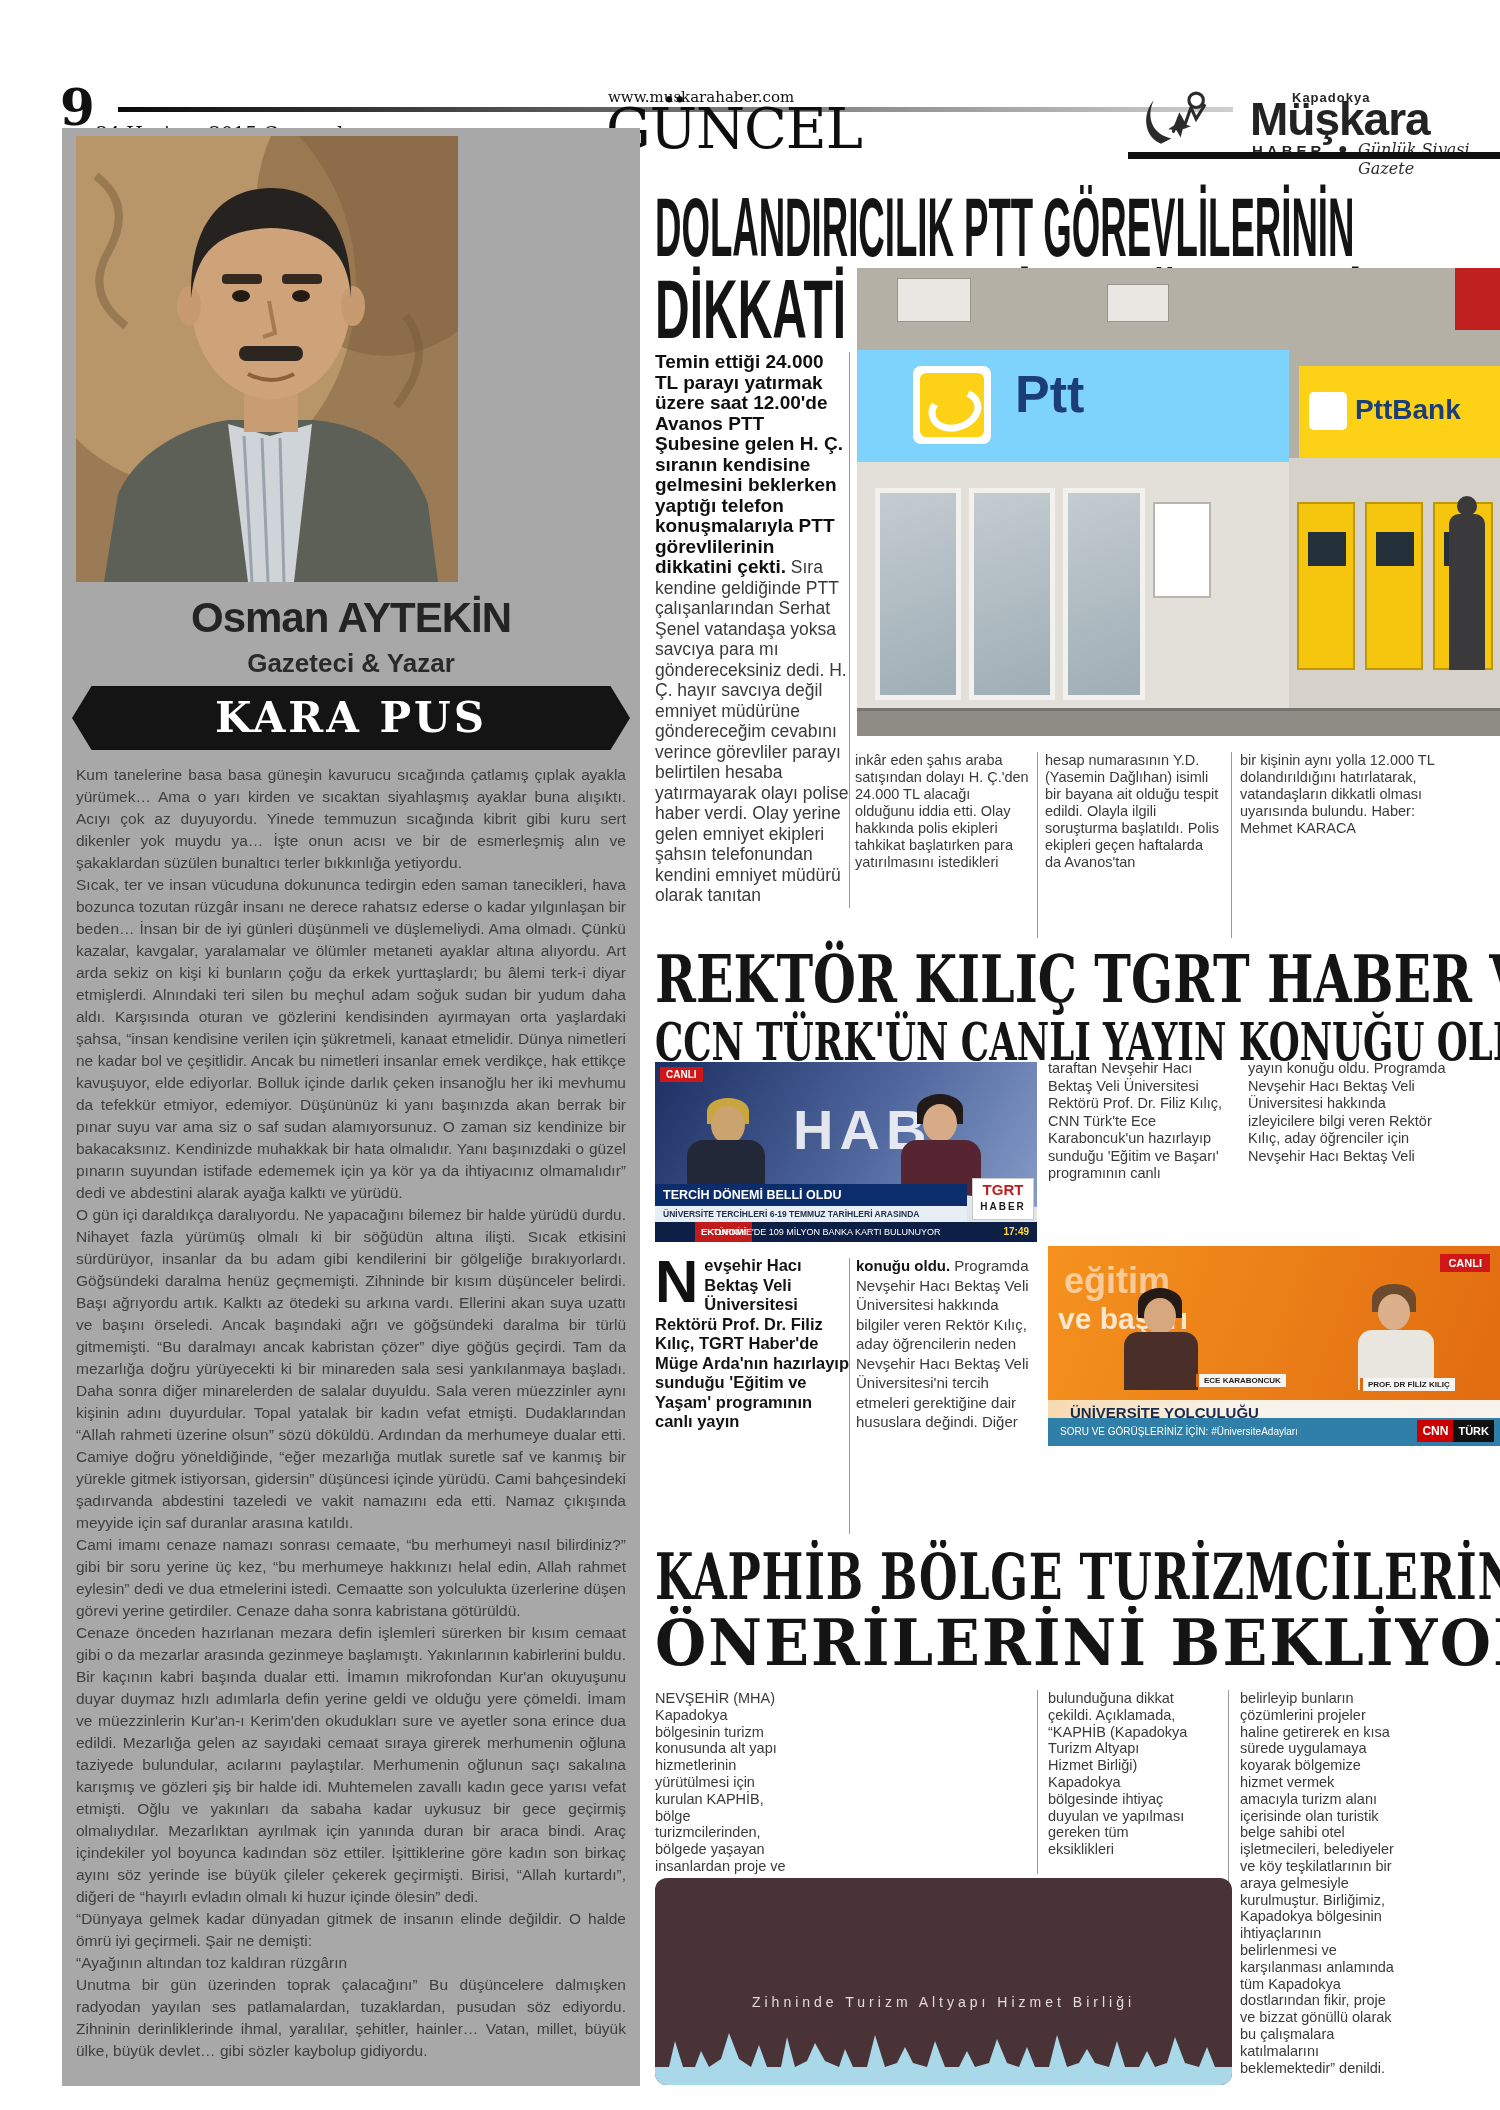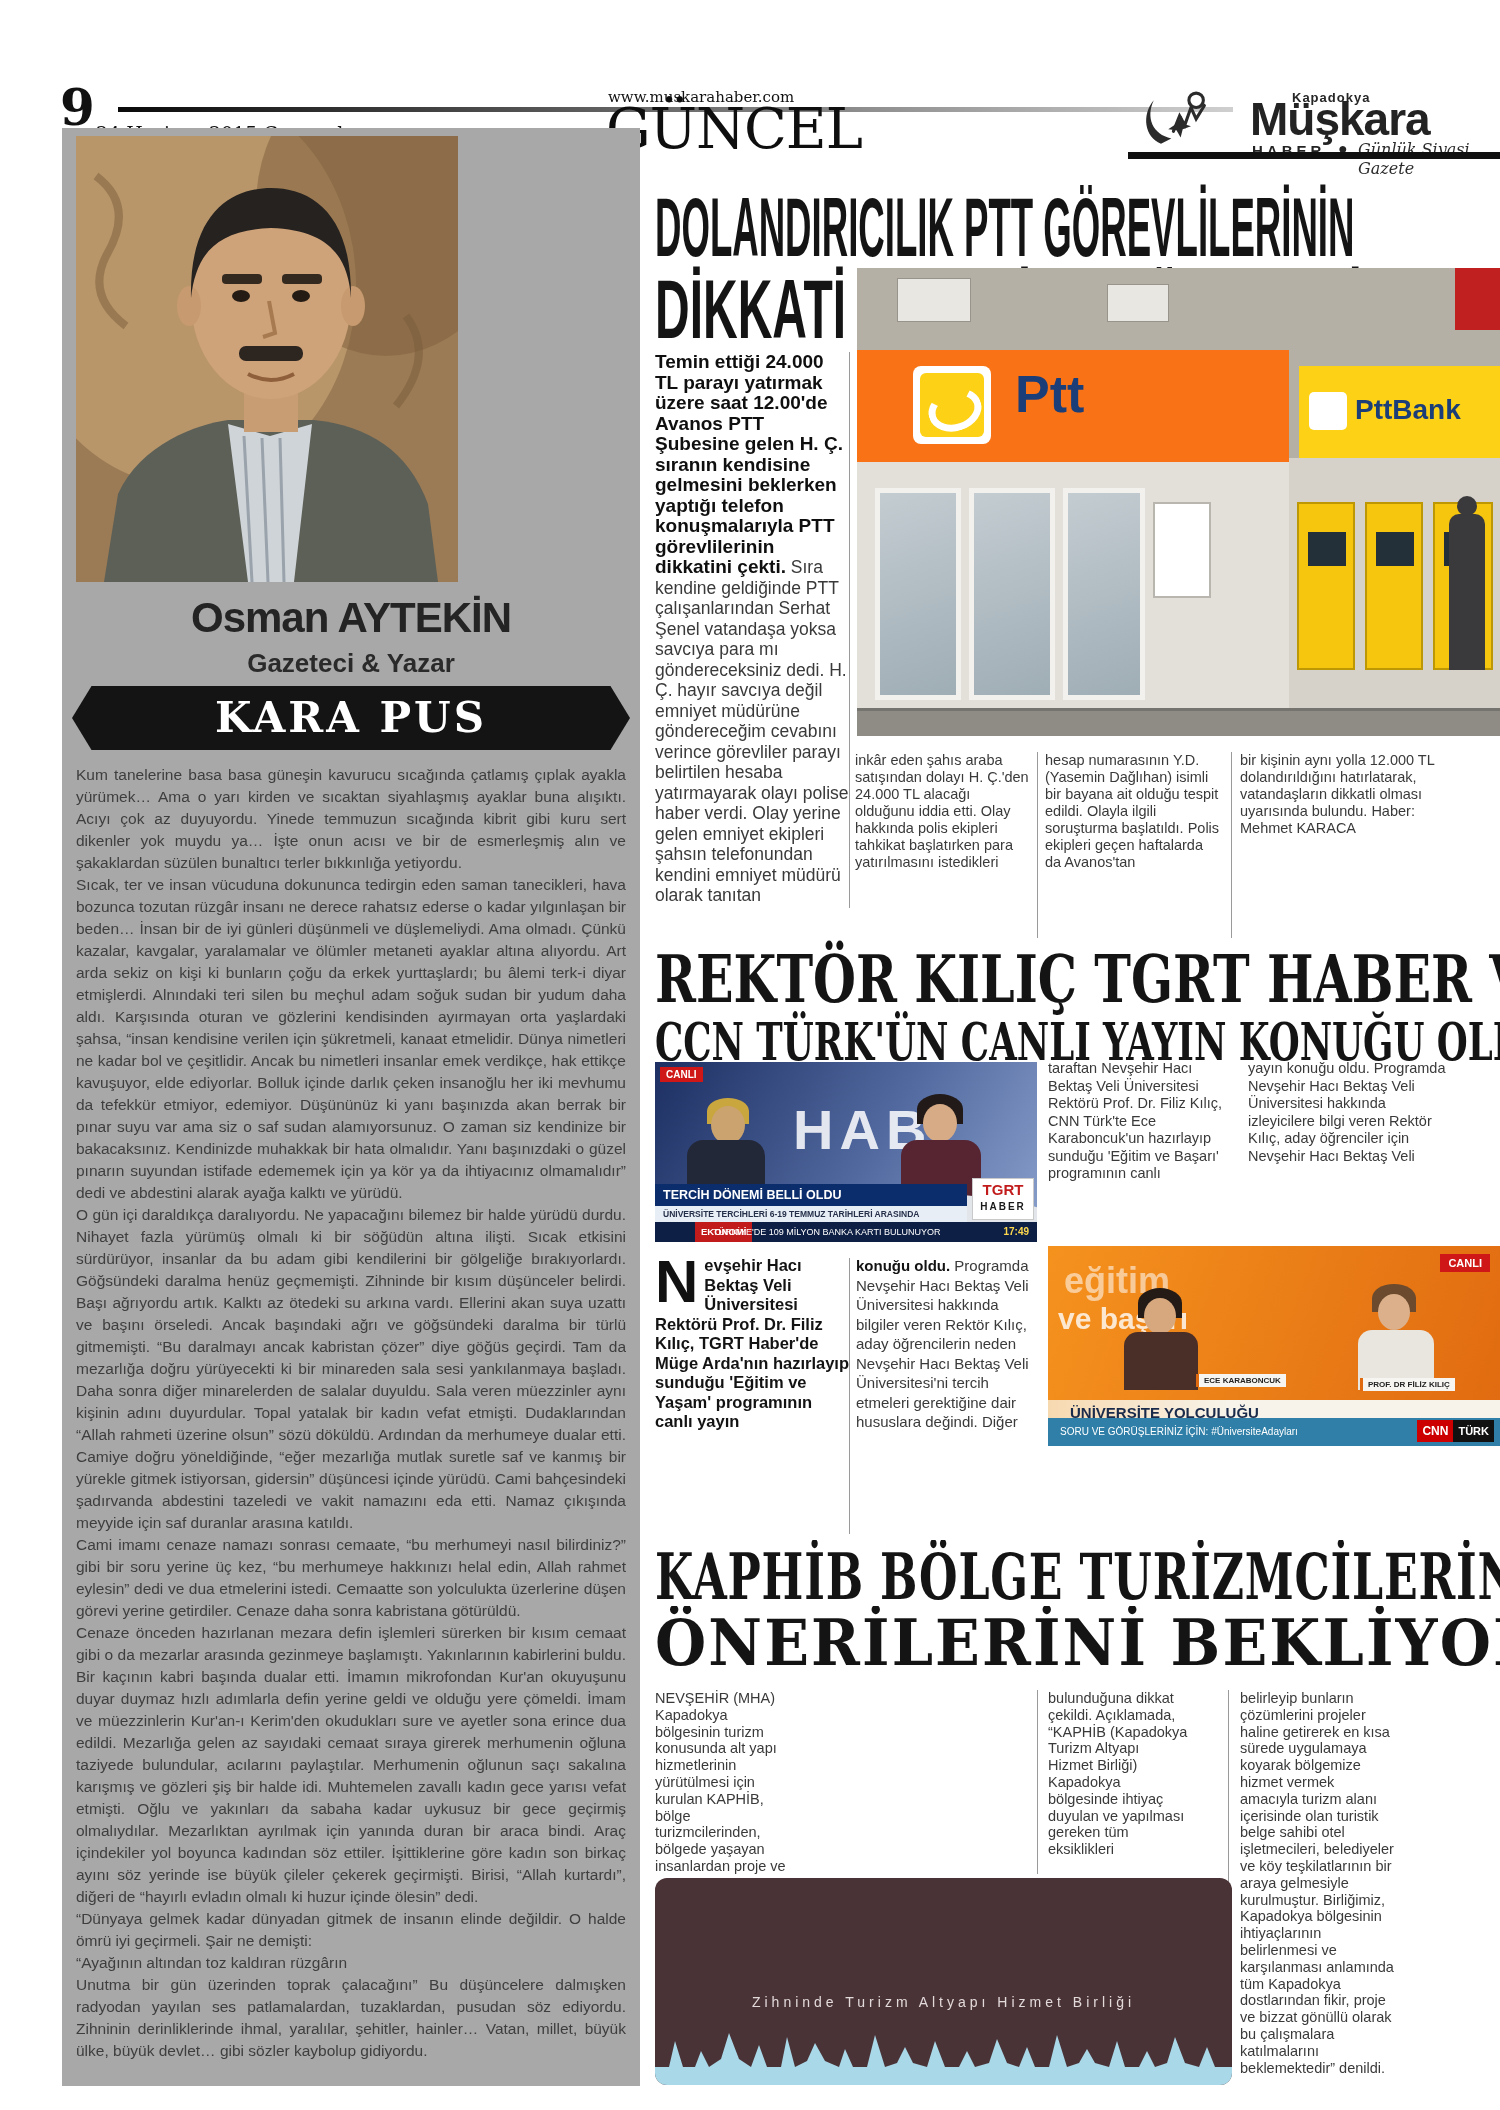--- a/index.html
+++ b/index.html
@@ -60,21 +60,21 @@
   
   .a3l1{font-size:56px;transform:scale(0.79,1.12);letter-spacing:1px;}
   .a3l2{font-size:56px;transform:scale(1.05,1.12);letter-spacing:2px;}
   .a3c{top:1690px;height:184px;font-size:14.5px;line-height:16.8px;overflow:hidden;}
   .a3c4{left:1240px;top:1690px;width:154px;height:396px;font-size:14.5px;line-height:16.8px;overflow:hidden;}
 
   
   .ptt-photo{left:857px;top:268px;width:643px;height:468px;background:#b5b0a6;overflow:hidden;}
   .ptt-ac{position:absolute;background:#e9e7e2;border:1px solid #98948c;}
   .ptt-flag{position:absolute;left:598px;top:0;width:45px;height:62px;background:#c02020;}
-  .ptt-band{position:absolute;left:0;top:82px;width:432px;height:112px;background:#f97316;}
+  .ptt-band{position:absolute;left:0;top:82px;width:432px;height:112px;background:#7dd3fc;}
   .ptt-emblem{position:absolute;left:56px;top:16px;width:78px;height:78px;background:#fff;border-radius:8px;padding:7px;box-sizing:border-box;}
   .ptt-emblem-in{width:100%;height:100%;background:#fcd116;border-radius:6px;position:relative;overflow:hidden;}
   .ptt-emblem-in::after{content:"";position:absolute;left:8px;top:16px;width:40px;height:28px;border:7px solid #fff;border-radius:50%;border-top-color:transparent;transform:rotate(-18deg);}
   .ptt-word{position:absolute;left:158px;top:14px;font-size:52px;font-weight:bold;color:#1c3e78;}
   .ptt-merkez{position:absolute;left:22px;top:212px;width:102px;height:36px;background:#15519e;color:#fff;font-weight:bold;font-size:18px;text-align:center;line-height:36px;}
   .ptt-bank{position:absolute;left:442px;top:98px;width:201px;height:92px;background:#fcd116;}
   .ptt-bank-word{position:absolute;left:56px;top:28px;font-size:28px;font-weight:bold;color:#1c3e78;}
   .ptt-bank-em{position:absolute;left:10px;top:26px;width:38px;height:38px;background:#fff;border-radius:5px;}
   .ptt-facade{position:absolute;left:0;top:194px;width:432px;height:274px;background:#e3e0da;}
   .ptt-glass{position:absolute;top:26px;height:212px;background:linear-gradient(160deg,#c3ccd1,#9fadb5);border:5px solid #f2f1ee;box-sizing:border-box;}

